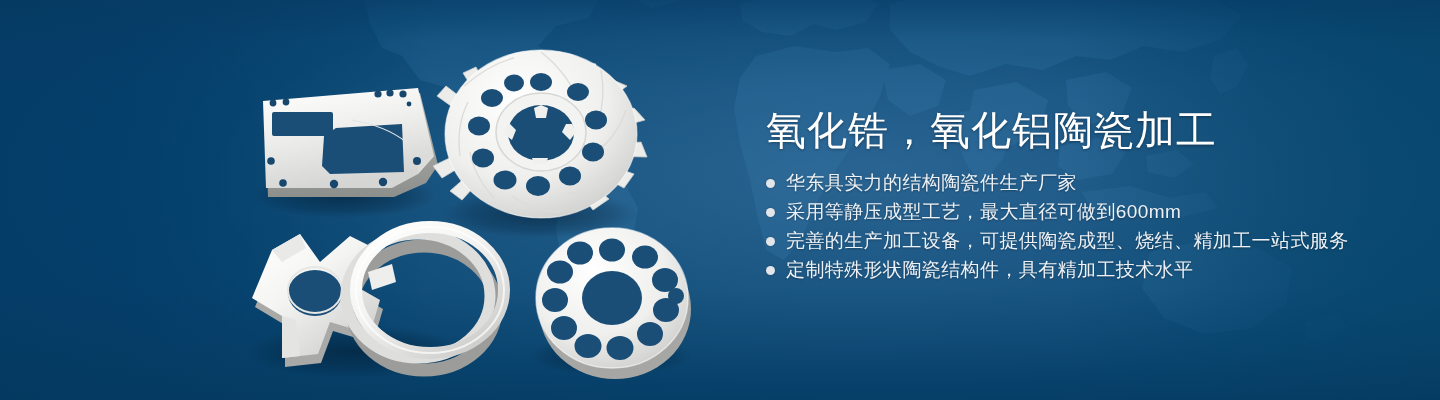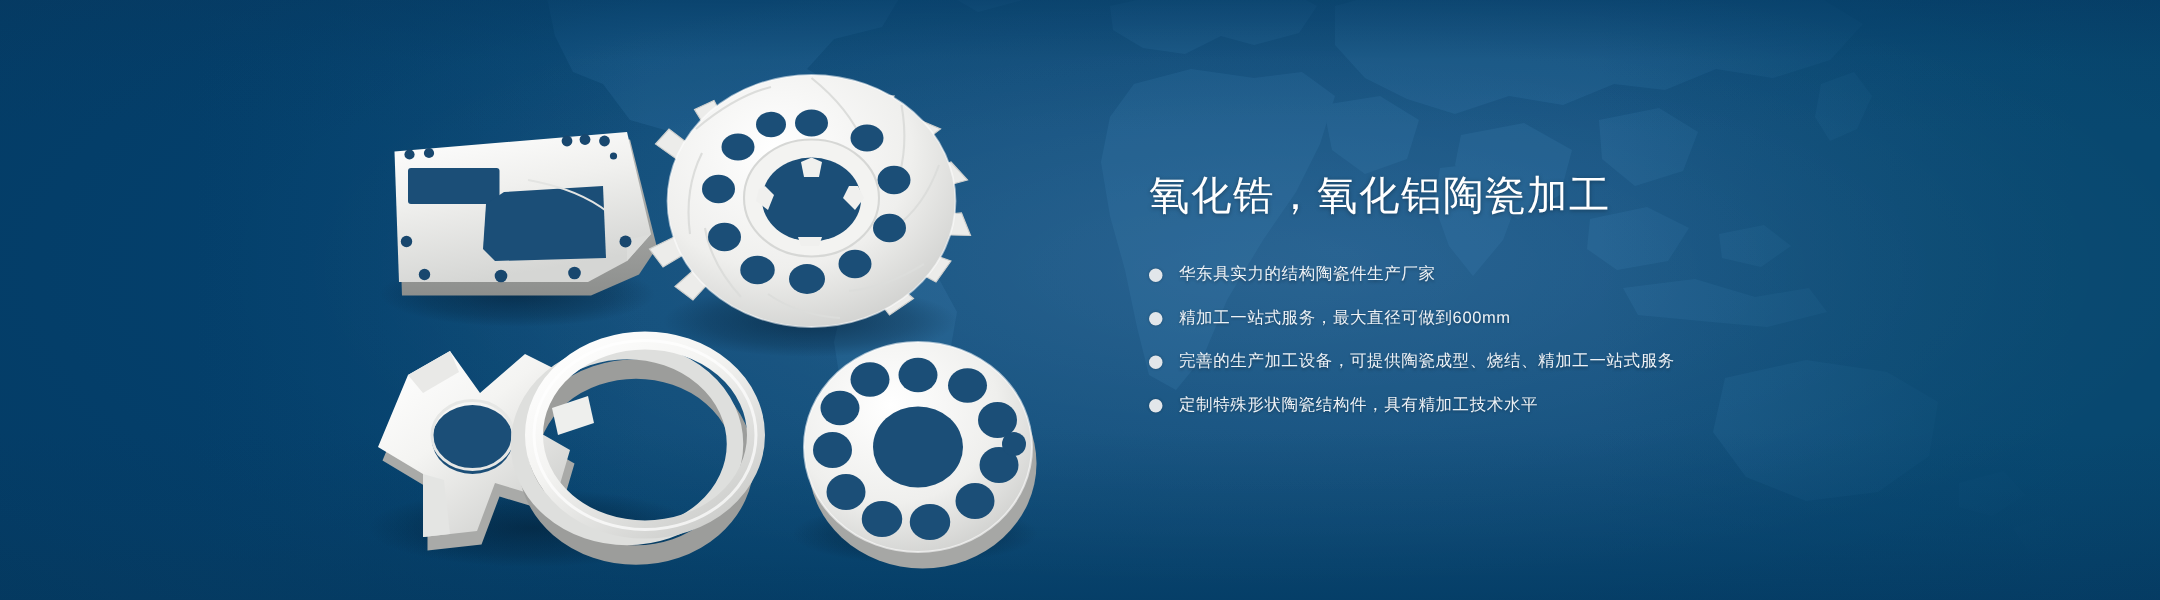--- a/index.html
+++ b/index.html
@@ -72,21 +72,21 @@
   .products svg { display: block; }
 
   
   .copy {
     position: absolute;
     left: 766px;
     top: 108px;
     width: 600px;
   }
   .headline {
-    font-size: 27px;
+    font-size: 40px;
     line-height: 44px;
     letter-spacing: 1px;
     color: #ffffff;
     font-weight: 400;
     white-space: nowrap;
     text-shadow: 0 1px 3px rgba(0,0,0,0.35);
   }
   .bullets {
     list-style: none;
     margin: 0;
@@ -102,21 +102,21 @@
   .bullet-dot {
     width: 9px;
     height: 9px;
     border-radius: 50%;
     background: #e2e6ea;
     flex: 0 0 auto;
     margin-right: 11px;
     box-shadow: 0 0 2px rgba(0,0,0,0.25);
   }
   .bullet-text {
-    font-size: 11px;
+    font-size: 19px;
     line-height: 22px;
     color: #eef2f6;
     letter-spacing: 0.4px;
     white-space: nowrap;
     text-shadow: 0 1px 2px rgba(0,0,0,0.3);
   }
 </style>
 </head>
 <body>
 
@@ -343,21 +343,21 @@
   <div class="copy">
     <div class="headline">氧化锆，氧化铝陶瓷加工</div>
 
     <ul class="bullets">
       <li class="bullet">
         <span class="bullet-dot"></span>
         <span class="bullet-text">华东具实力的结构陶瓷件生产厂家</span>
       </li>
       <li class="bullet">
         <span class="bullet-dot"></span>
-        <span class="bullet-text">精加工一站式服务，最大直径可做到600mm</span>
+        <span class="bullet-text">采用等静压成型工艺，最大直径可做到600mm</span>
       </li>
       <li class="bullet">
         <span class="bullet-dot"></span>
         <span class="bullet-text">完善的生产加工设备，可提供陶瓷成型、烧结、精加工一站式服务</span>
       </li>
       <li class="bullet">
         <span class="bullet-dot"></span>
         <span class="bullet-text">定制特殊形状陶瓷结构件，具有精加工技术水平</span>
       </li>
     </ul>

